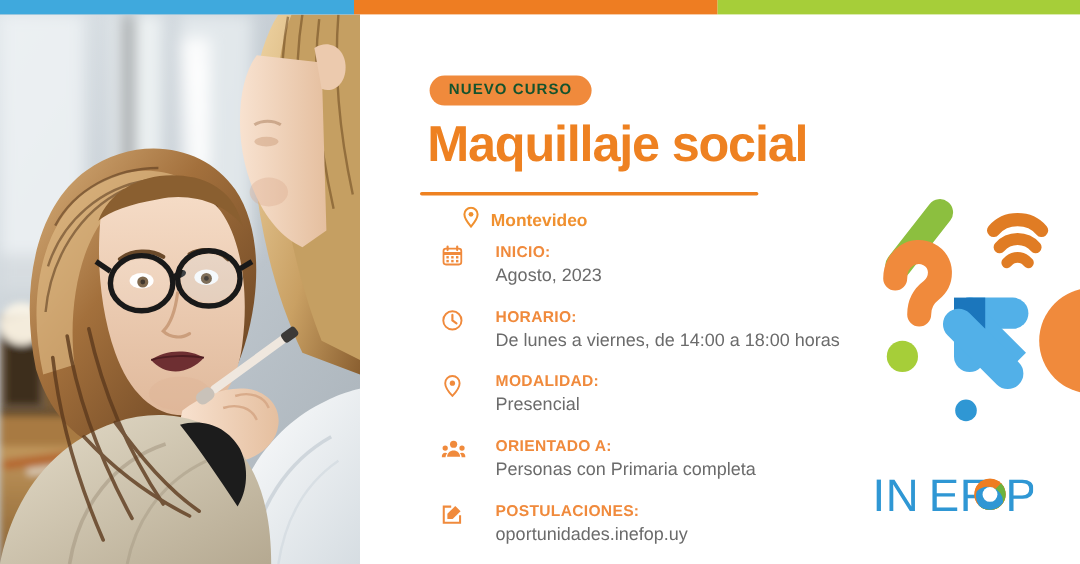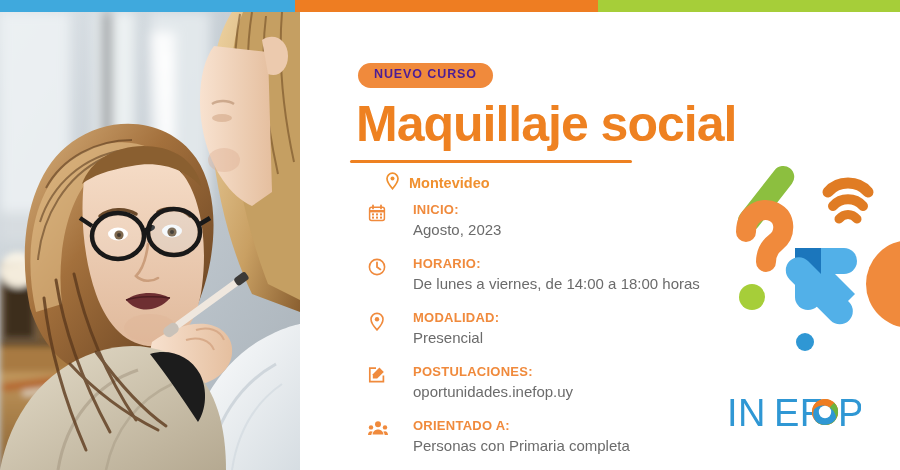--- a/index.html
+++ b/index.html
@@ -22,29 +22,29 @@
     position:absolute; left:0; top:12px; width:300px; height:458px;
     overflow:hidden; background:#b9bfc4;
   }
   .photo svg { display:block; width:300px; height:458px; }
 
   
   .content { position:absolute; left:300px; top:12px; width:600px; height:458px; background:#fff; }
 
   .badge {
     position:absolute; left:58px; top:51px;
-    background:#f08a3c; color:#4c1d95;
+    background:#f08a3c; color:#14532d;
     font-size:12.5px; font-weight:bold; letter-spacing:.9px;
     padding:5px 16px 6px; border-radius:20px;
     display:inline-block; line-height:1.1;
   }
 
   .title {
     position:absolute; left:56px; top:84px;
-    color:#ee8121; font-size:50px; font-weight:bold;
+    color:#ee8121; font-size:42px; font-weight:bold;
     letter-spacing:-1px; line-height:1.15; white-space:nowrap;
   }
 
   .divider {
     position:absolute; left:50px; top:148px;
     width:282px; height:3px; background:#ee8121; border-radius:2px;
   }
 
   .location { position:absolute; left:85px; top:160px; display:flex; align-items:center; gap:9px; }
   .location .txt { color:#f0902f; font-size:14.5px; font-weight:bold; }
@@ -342,48 +342,48 @@
         </svg>
       </span>
       <div>
         <div class="lbl">MODALIDAD:</div>
         <div class="val">Presencial</div>
       </div>
     </div>
 
     <div class="row">
       <span class="ico">
-        <svg width="18" height="18" viewBox="0 0 18 18" fill="none" stroke="#f08a3c" stroke-width="1.7">
-          <path d="M15.4 9.4v6.2H1.8V2.2H8"></path>
-          <path d="M11.4 1.6l4.4 4.4-6.6 6.6H4.8V8.2z" fill="#f08a3c" stroke="none"></path>
-        </svg>
-      </span>
-      <div>
-        <div class="lbl">POSTULACIONES:</div>
-        <div class="val">oportunidades.inefop.uy</div>
-      </div>
-    </div>
-
-    <div class="row">
-      <span class="ico">
         <svg width="20" height="16" viewBox="0 0 20 16" fill="#f08a3c">
           <circle cx="10" cy="4.2" r="3"></circle>
           <path d="M4.6 14.6c0-3 2.4-5.2 5.4-5.2s5.4 2.2 5.4 5.2z"></path>
           <circle cx="3" cy="7.4" r="2.2"></circle>
           <path d="M0 15c0-2.2 1.3-3.8 3-3.8 .7 0 1.3 .2 1.8 .6-.9 .9-1.4 2-1.5 3.2z"></path>
           <circle cx="17" cy="7.4" r="2.2"></circle>
           <path d="M20 15h-3.3c-.1-1.2-.6-2.3-1.5-3.2 .5-.4 1.1-.6 1.8-.6 1.7 0 3 1.6 3 3.8z"></path>
         </svg>
       </span>
       <div>
         <div class="lbl">ORIENTADO A:</div>
         <div class="val">Personas con Primaria completa</div>
       </div>
     </div>
 
+    <div class="row">
+      <span class="ico">
+        <svg width="18" height="18" viewBox="0 0 18 18" fill="none" stroke="#f08a3c" stroke-width="1.7">
+          <path d="M15.4 9.4v6.2H1.8V2.2H8"></path>
+          <path d="M11.4 1.6l4.4 4.4-6.6 6.6H4.8V8.2z" fill="#f08a3c" stroke="none"></path>
+        </svg>
+      </span>
+      <div>
+        <div class="lbl">POSTULACIONES:</div>
+        <div class="val">oportunidades.inefop.uy</div>
+      </div>
+    </div>
+
   </div>
 
   <div class="logo">
     <svg width="134" height="48" viewBox="0 0 134 48" xmlns="http://www.w3.org/2000/svg">
       <text x="0" y="36" font-family="Liberation Sans, sans-serif" font-size="38" letter-spacing="0.5" fill="#2f97d4">IN</text>
       <text x="47" y="36" font-family="Liberation Sans, sans-serif" font-size="38" letter-spacing="0.5" fill="#2f97d4">EF</text>
       <text x="111" y="36" font-family="Liberation Sans, sans-serif" font-size="38" letter-spacing="0.5" fill="#2f97d4">P</text>
 
       <g transform="translate(85,9)">
         <circle cx="13" cy="13" r="13" fill="#ee7d22"></circle>

